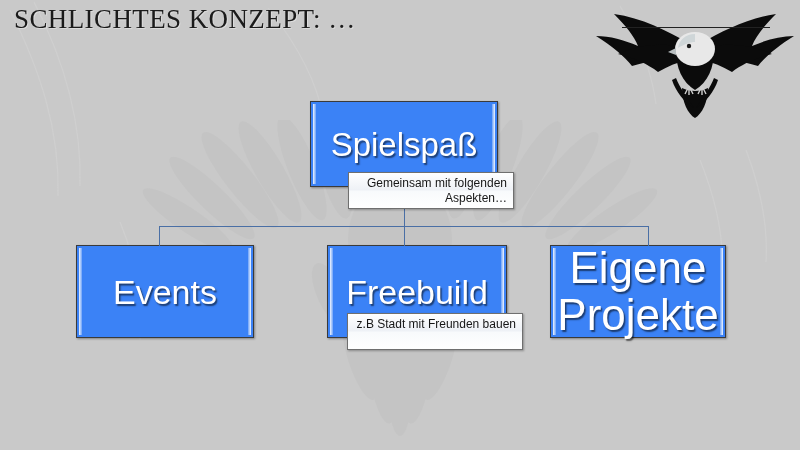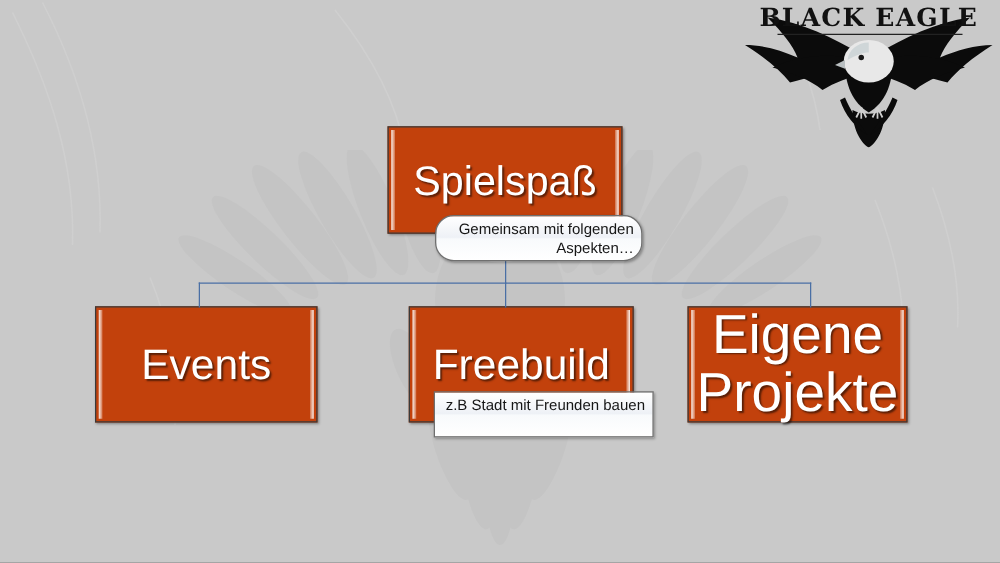--- a/index.html
+++ b/index.html
@@ -84,21 +84,21 @@
     top: 12px;
     width: 210px;
     height: 106px;
   }
 
   
   .node {
     position: absolute;
     box-sizing: border-box;
     border: 1px solid #3a3a3a;
-    background: #c2410c;
+    background: #3b82f6;
     display: flex;
     align-items: center;
     justify-content: center;
     box-shadow: 1px 1px 2px rgba(0,0,0,0.35);
   }
   .node::before,
   .node::after {
     content: "";
     position: absolute;
     top: 2px;
@@ -209,20 +209,21 @@
       <path d="M10 10 C 40 70, 60 130, 58 196"></path>
       <path d="M34 2 C 64 60, 82 120, 80 186"></path>
       <path d="M120 222 C 136 260, 142 300, 140 340"></path>
       <path d="M268 8 C 300 48, 318 86, 324 120"></path>
       <path d="M700 160 C 716 200, 724 240, 722 272"></path>
       <path d="M746 150 C 762 192, 768 228, 766 262"></path>
       <path d="M620 6 C 640 40, 652 74, 656 104"></path>
     </g>
   </svg>
 
+  <div id="title">SCHLICHTES KONZEPT: …</div>
 
   <div id="logo">
     <svg id="logo-eagle" viewBox="0 0 210 106" xmlns="http://www.w3.org/2000/svg">
       <g fill="#0b0b0b">
 
         <path d="M100 32 C 76 18, 52 6, 24 2 C 36 14, 44 24, 48 34 C 34 28, 20 24, 6 24 C 22 34, 34 44, 42 54 C 56 50, 74 46, 96 46 Z"></path>
         <path d="M98 36 C 74 30, 50 32, 28 42 C 44 46, 58 52, 68 60 C 78 54, 88 50, 98 48 Z"></path>
 
         <path d="M110 32 C 134 18, 158 6, 186 2 C 174 14, 166 24, 162 34 C 176 28, 190 24, 204 24 C 188 34, 176 44, 168 54 C 154 50, 136 46, 114 46 Z"></path>
         <path d="M112 36 C 136 30, 160 32, 182 42 C 166 46, 152 52, 142 60 C 132 54, 122 50, 112 48 Z"></path>
@@ -238,34 +239,33 @@
       <ellipse cx="105" cy="37" rx="20" ry="17" fill="#e8e8e8"></ellipse>
       <path d="M105 22 C 96 22, 89 28, 88 36 C 95 32, 100 30, 105 30 Z" fill="#cfd6d8"></path>
       <path d="M86 36 L 78 40 L 86 43 Z" fill="#b9bfc1"></path>
       <circle cx="99" cy="34" r="2.2" fill="#1a1a1a"></circle>
 
       <g stroke="#cfcfcf" stroke-width="1.4" fill="none">
         <path d="M99 74 l -4 8 M99 74 l 0 9 M99 74 l 4 8"></path>
         <path d="M112 74 l -4 8 M112 74 l 0 9 M112 74 l 4 8"></path>
       </g>
     </svg>
-    <div id="logo-text">BLACK EAGLE</div>
     <div id="logo-rule"></div>
   </div>
 
   <div class="conn conn-v" style="left:404px; top:186px; height:41px;"></div>
   <div class="conn conn-h" style="left:159px; top:226px; width:490px;"></div>
   <div class="conn conn-v" style="left:159px; top:226px; height:20px;"></div>
   <div class="conn conn-v" style="left:404px; top:226px; height:20px;"></div>
   <div class="conn conn-v" style="left:648px; top:226px; height:20px;"></div>
 
   <div class="node" id="node-root" style="left:310px; top:101px; width:188px; height:86px;">
     <div class="node-label">Spielspaß</div>
   </div>
-  <div class="caption" style="left:348px; top:172px; width:166px; height:37px;border-radius:15px;">Gemeinsam mit folgenden Aspekten…</div>
+  <div class="caption" style="left:348px; top:172px; width:166px; height:37px;">Gemeinsam mit folgenden Aspekten…</div>
 
   <div class="node" style="left:76px; top:245px; width:178px; height:93px;">
     <div class="node-label">Events</div>
   </div>
 
   <div class="node" style="left:327px; top:245px; width:180px; height:93px;">
     <div class="node-label">Freebuild</div>
   </div>
   <div class="caption" style="left:347px; top:313px; width:176px; height:37px;">z.B Stadt mit Freunden bauen</div>
 

